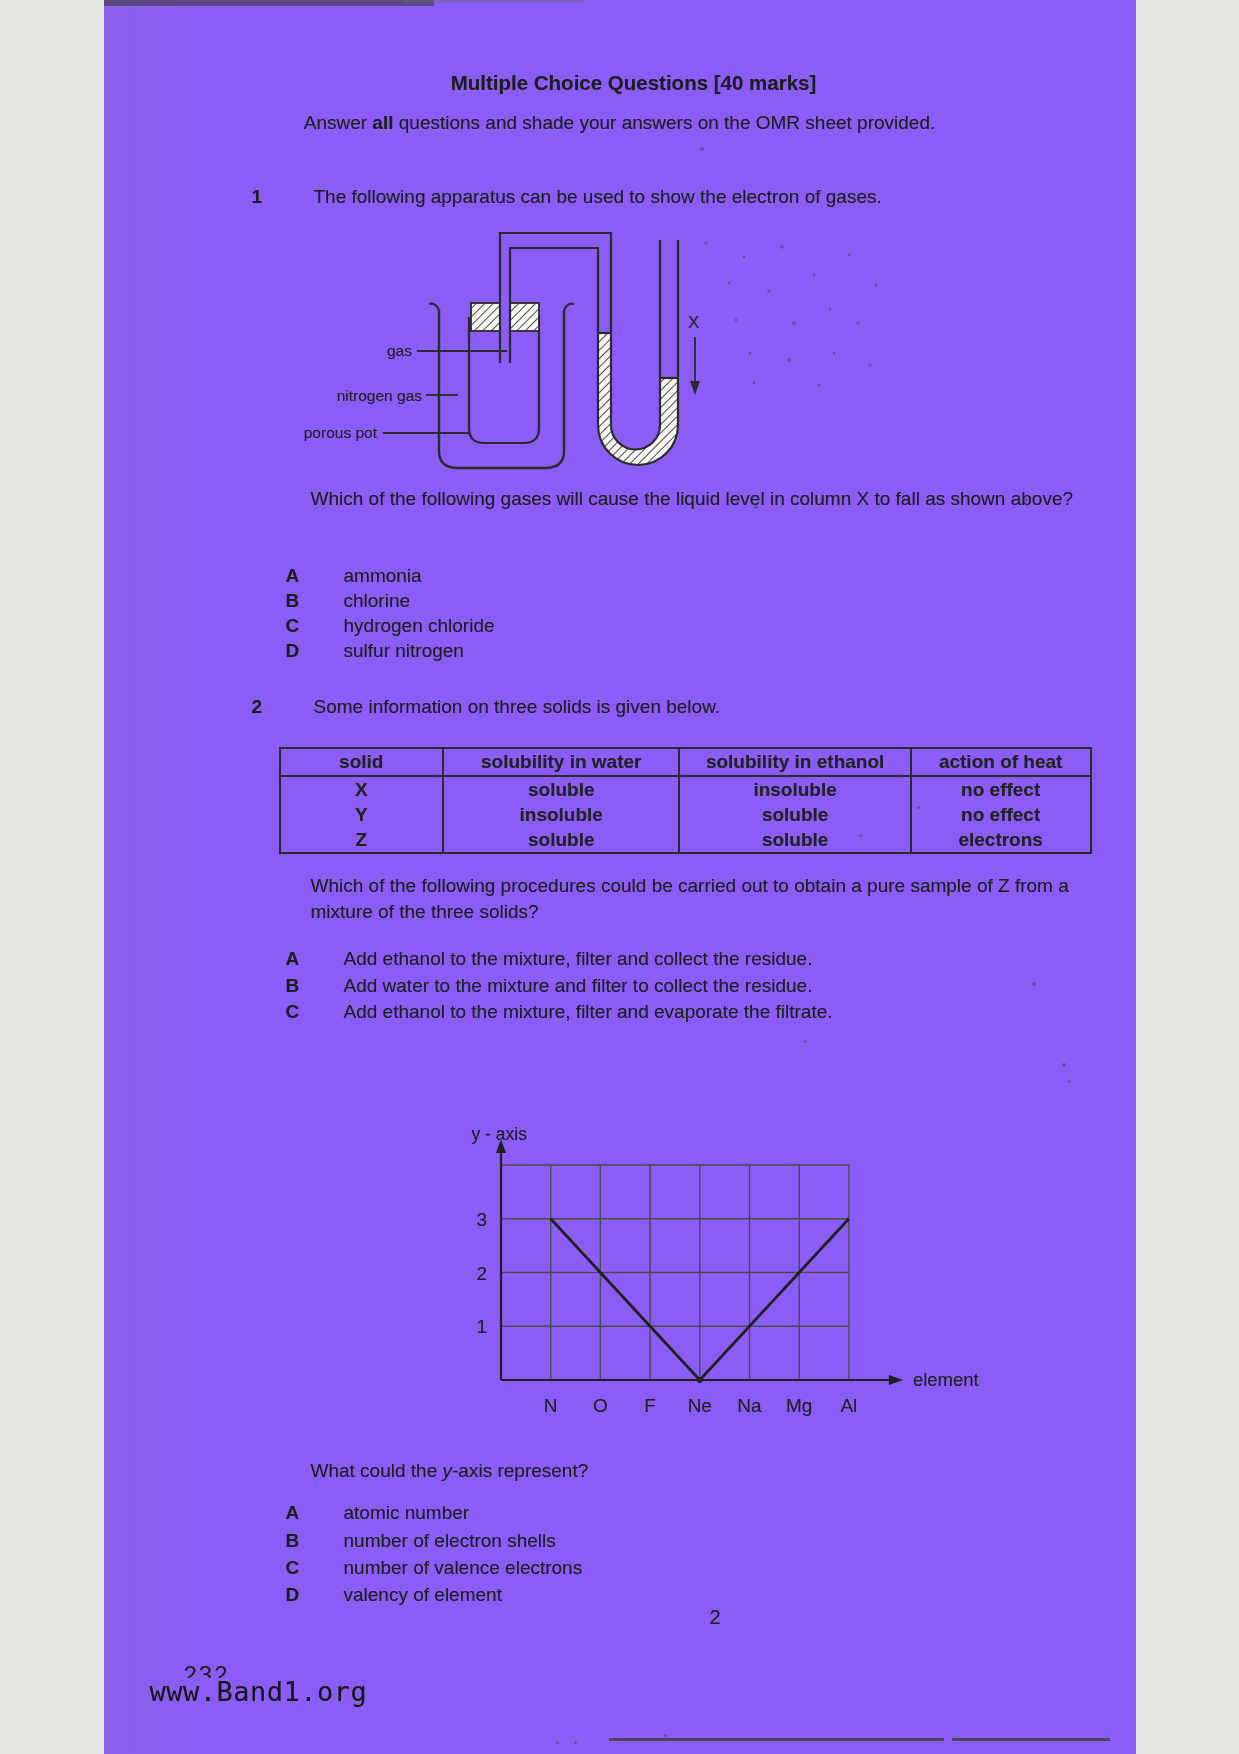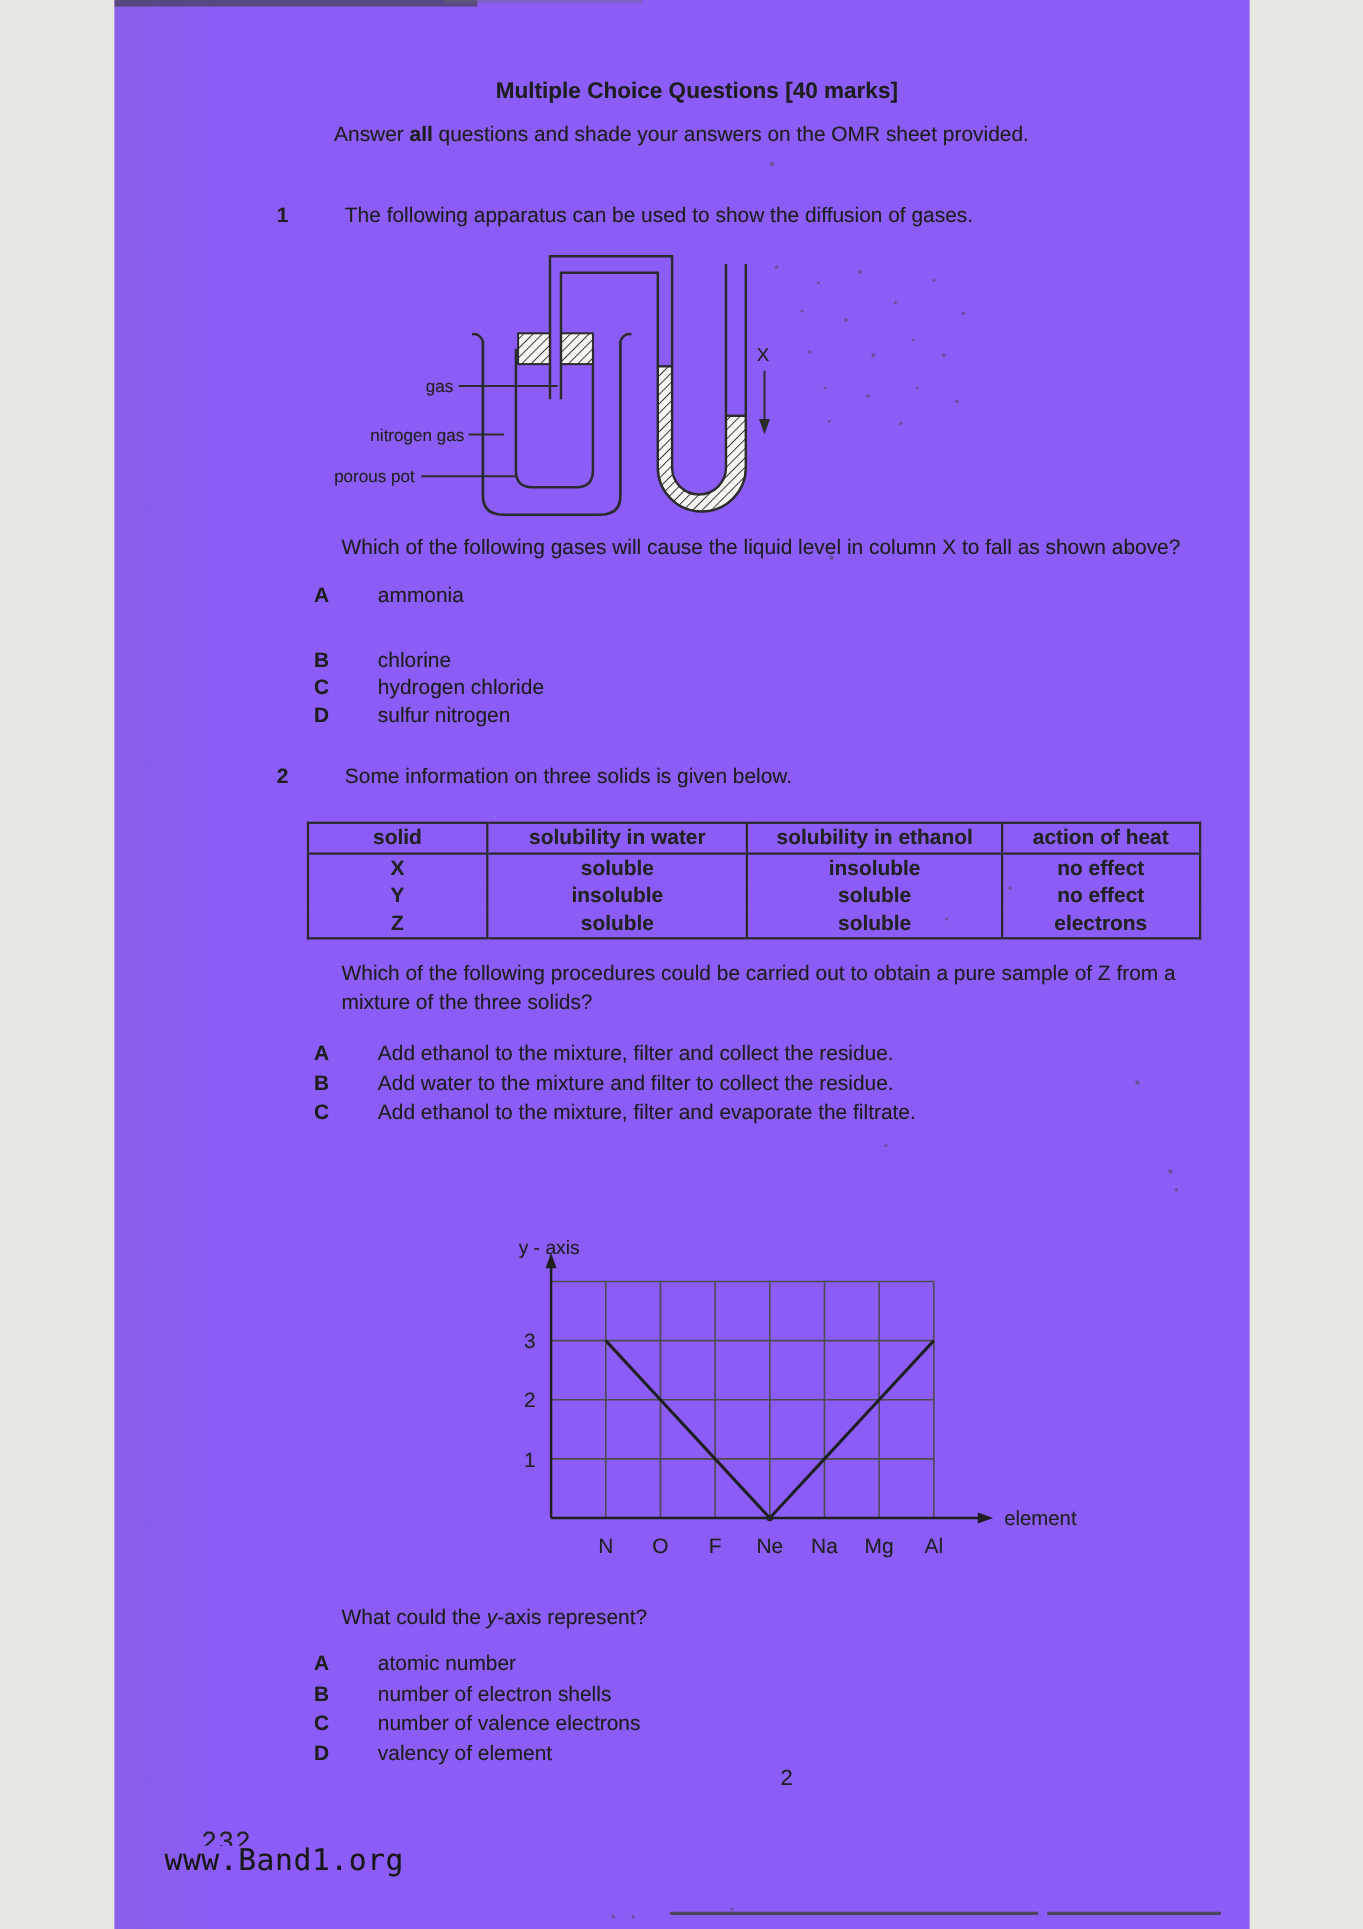--- a/index.html
+++ b/index.html
@@ -60,21 +60,21 @@
   <div class="top-strip"></div>
   <div class="top-strip2"></div>
 
   <div class="doc-code">BP-232</div>
 
   <div class="title">Multiple Choice Questions [40 marks]</div>
 
   <div class="subtitle"><span>Answer </span><b>all</b><span> questions and shade your answers on the OMR sheet provided.</span></div>
 
   <div class="qrow" style="top:186px">
-    <span class="qnum">1</span><span class="qtext">The following apparatus can be used to show the diffusion of gases.</span>
+    <span class="qnum">1</span><span class="qtext">The following apparatus can be used to show the electron of gases.</span>
   </div>
 
   <svg id="apparatus" style="position:absolute;left:170px;top:225px" width="660" height="250" viewBox="0 0 660 250">
     <defs>
       <pattern id="hatch" width="6" height="6" patternUnits="userSpaceOnUse" patternTransform="rotate(45)">
         <rect width="6" height="6" fill="#f6f5f2"></rect>
         <line x1="0" y1="0" x2="0" y2="6" stroke="#2e2e2e" stroke-width="1.7"></line>
       </pattern>
     </defs>
 
@@ -122,21 +122,21 @@
         <circle cx="596" cy="140" r="1.6"></circle>
       <circle cx="480" cy="158" r="1.4"></circle>
         <circle cx="545" cy="160" r="1.5"></circle>
       <circle cx="602" cy="60" r="1.5"></circle>
         <circle cx="575" cy="30" r="1.3"></circle>
     </g>
   </svg>
 
   <div class="question" style="top:486px">Which of the following gases will cause the liquid level in column X to fall as shown above?</div>
 
-  <div class="opt" style="top:531px"><span class="letter">A</span><span>ammonia</span></div>
+  <div class="opt" style="top:565px"><span class="letter">A</span><span>ammonia</span></div>
   <div class="opt" style="top:590px"><span class="letter">B</span><span>chlorine</span></div>
   <div class="opt" style="top:615px"><span class="letter">C</span><span>hydrogen chloride</span></div>
   <div class="opt" style="top:640px"><span class="letter">D</span><span>sulfur nitrogen</span></div>
 
   <div class="qrow" style="top:696px">
     <span class="qnum">2</span><span class="qtext">Some information on three solids is given below.</span>
   </div>
 
   <table class="soltable">
     <colgroup>

